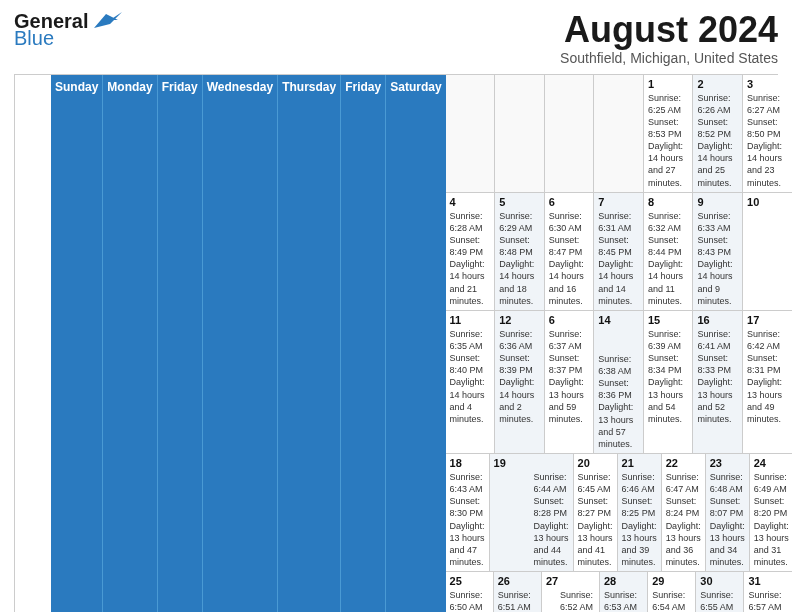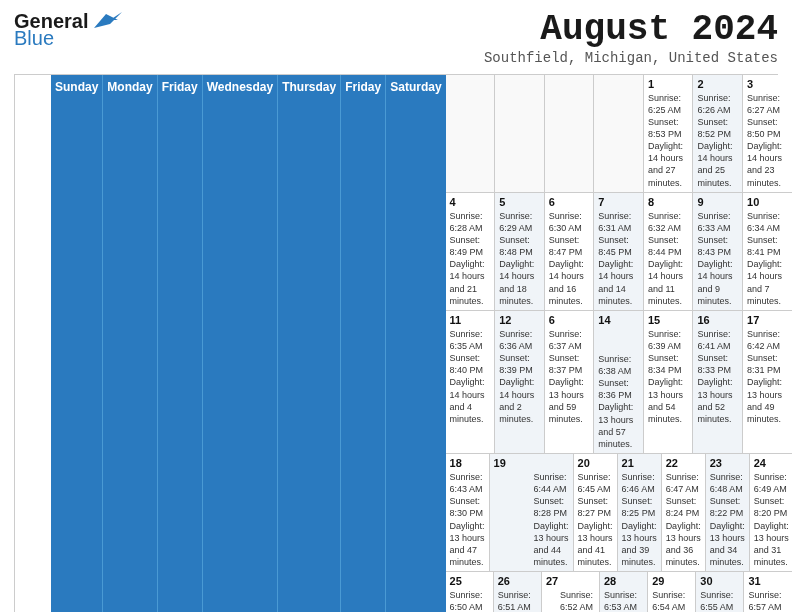--- a/index.html
+++ b/index.html
@@ -24,21 +24,20 @@
       align-items: flex-start;
       margin-bottom: 8px;
     }
     .logo {
       display: flex;
       flex-direction: column;
       align-items: flex-start;
     }
     .title-area {
       text-align: right;
-      font-family: Liberation Mono, monospace;
     }
     .main-title {
       font-size: 36px;
       font-weight: bold;
       color: #1a1a1a;
       line-height: 1.1;
     }
     .subtitle {
       font-size: 14px;
       color: #555;
@@ -203,23 +202,20 @@
 Daylight: 14 hours and 11 minutes.</div>
           </div>
           <div class="cal-cell shaded">
             <span class="day-num">9</span>
             <div class="cell-text" style="white-space: pre-line;">Sunrise: 6:33 AM
 Sunset: 8:43 PM
 Daylight: 14 hours and 9 minutes.</div>
           </div>
           <div class="cal-cell">
             <span class="day-num">10</span>
-            <div class="cell-text" style="white-space: pre-line;">Sunrise: 6:34 AM
-Sunset: 8:41 PM
-Daylight: 14 hours and 7 minutes.</div>
           </div>
         </div>
         <div class="cal-row">
           <div class="cal-cell">
             <span class="day-num">11</span>
             <div class="cell-text" style="white-space: pre-line;">Sunrise: 6:35 AM
 Sunset: 8:40 PM
 Daylight: 14 hours and 4 minutes.</div>
           </div>
           <div class="cal-cell shaded">
@@ -286,21 +282,21 @@
           </div>
           <div class="cal-cell">
             <span class="day-num">22</span>
             <div class="cell-text" style="white-space: pre-line;">Sunrise: 6:47 AM
 Sunset: 8:24 PM
 Daylight: 13 hours and 36 minutes.</div>
           </div>
           <div class="cal-cell shaded">
             <span class="day-num">23</span>
             <div class="cell-text" style="white-space: pre-line;">Sunrise: 6:48 AM
-Sunset: 8:22 PM
+Sunset: 8:07 PM
 Daylight: 13 hours and 34 minutes.</div>
           </div>
           <div class="cal-cell">
             <span class="day-num">24</span>
             <div class="cell-text" style="white-space: pre-line;">Sunrise: 6:49 AM
 Sunset: 8:20 PM
 Daylight: 13 hours and 31 minutes.</div>
           </div>
         </div>
         <div class="cal-row">

